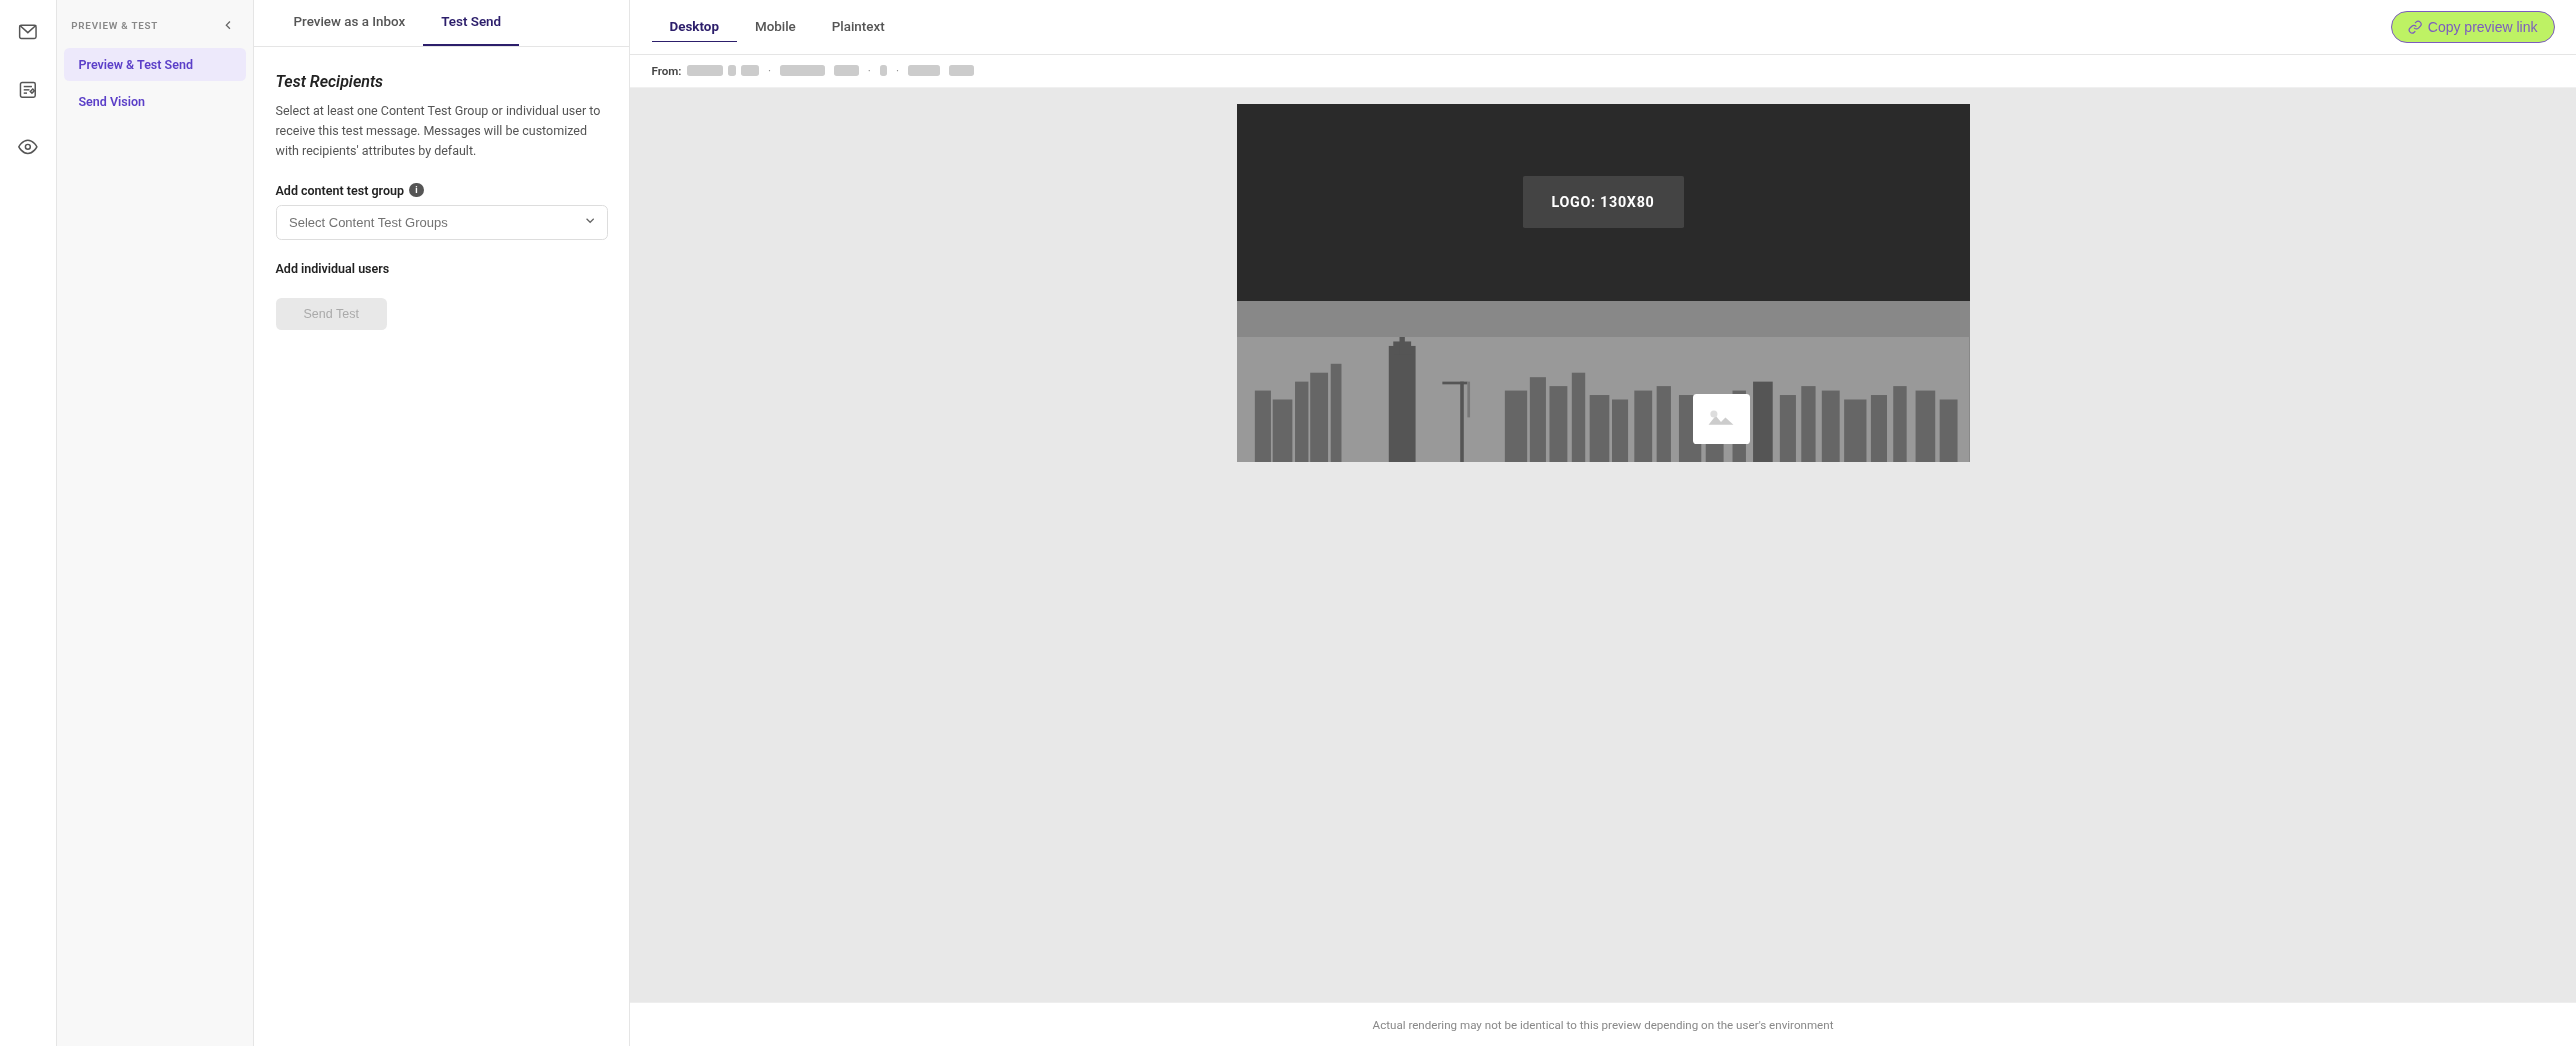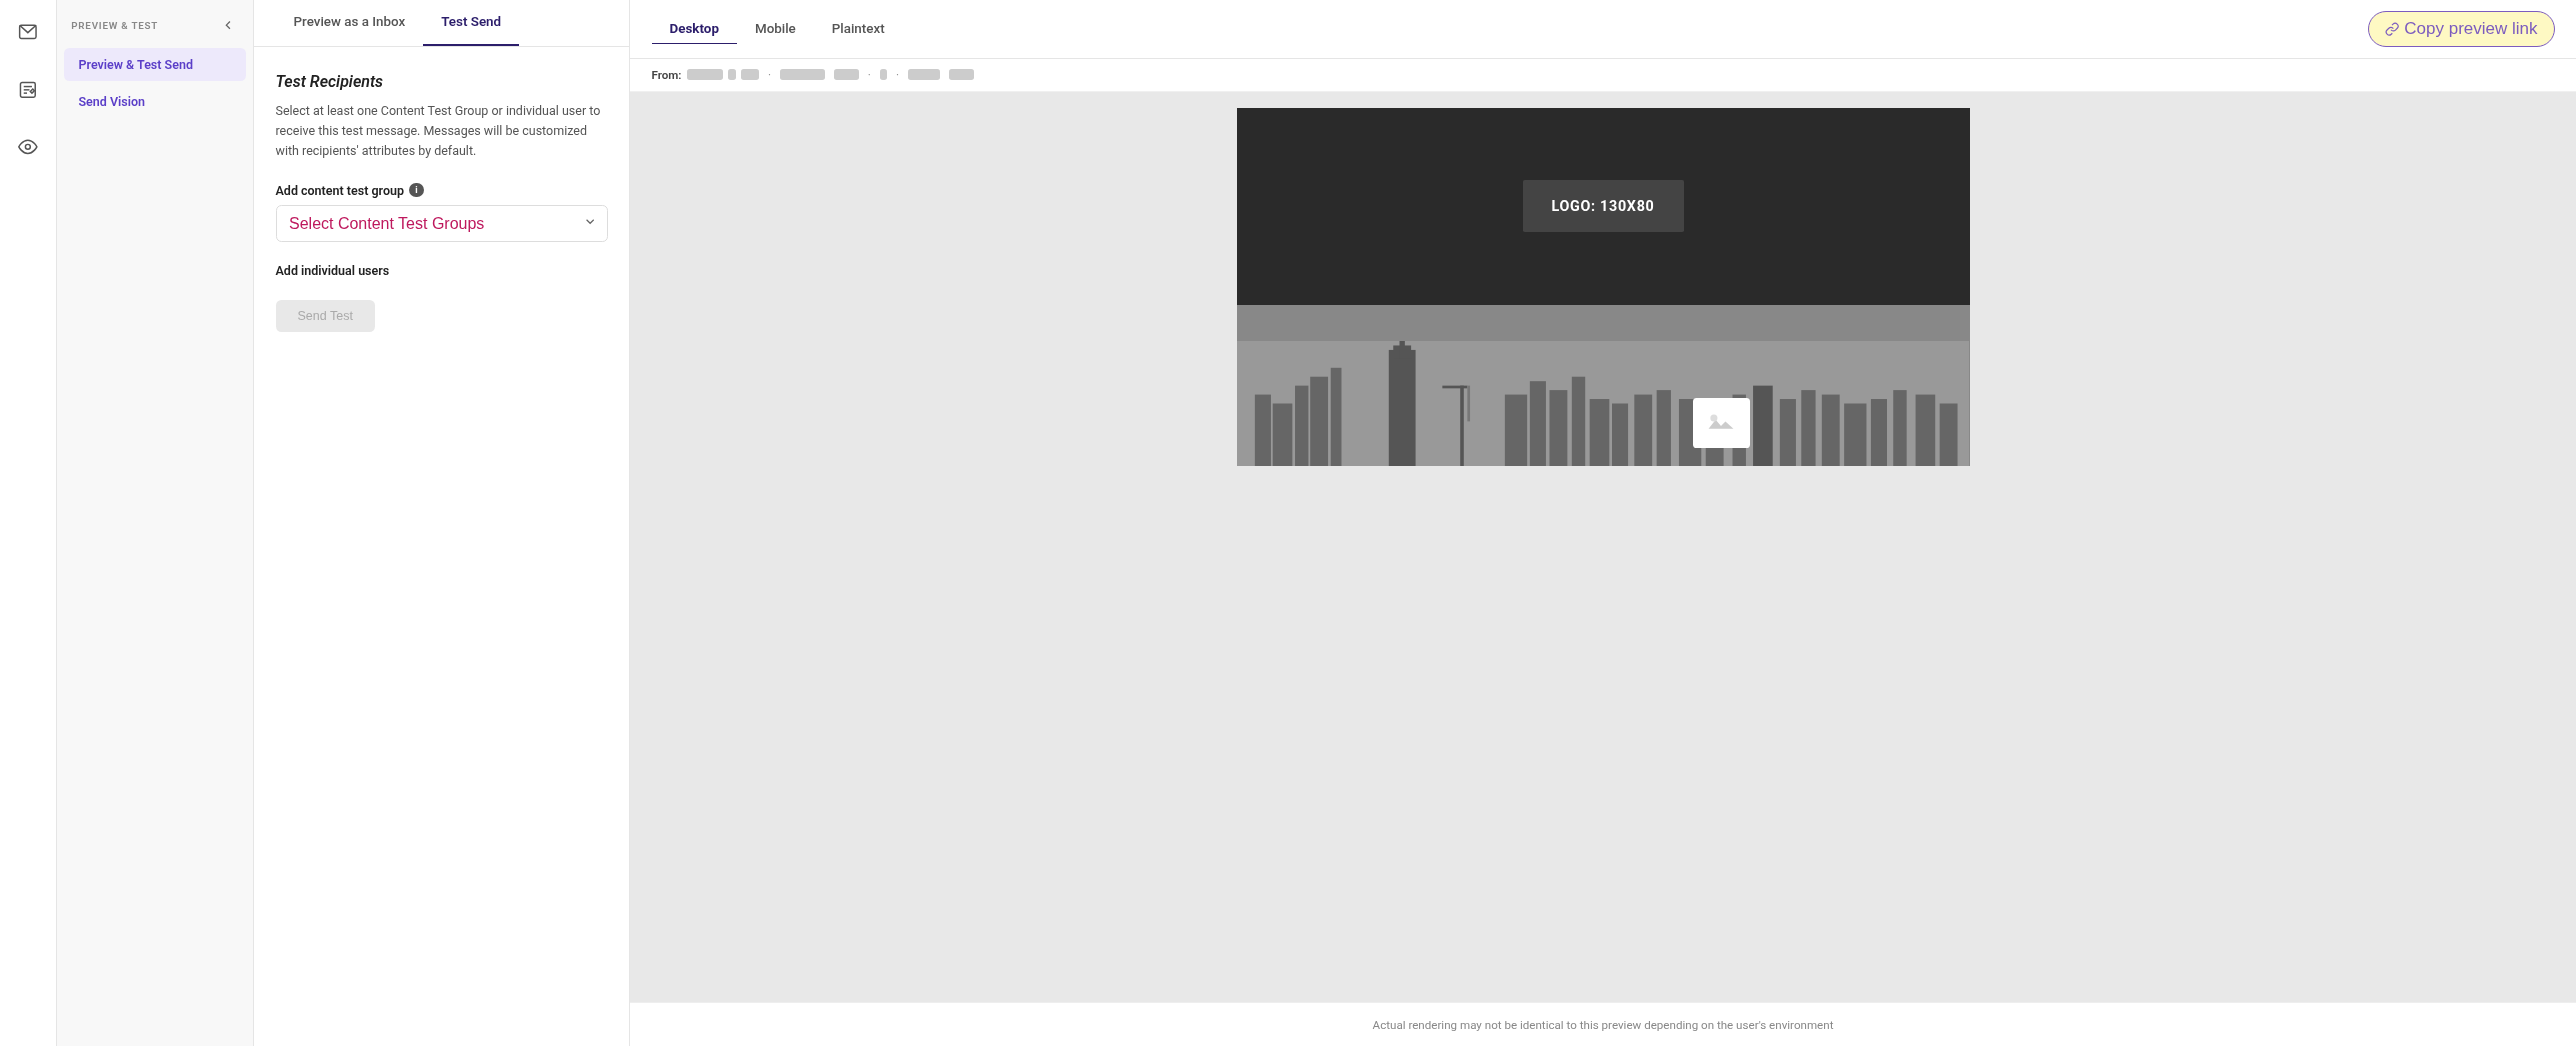--- a/index.html
+++ b/index.html
@@ -163,22 +163,22 @@
       margin-bottom: 21.5px;
     }
     .select-wrapper {
       position: relative;
     }
     .select-field {
       width: 100%;
       padding: 9px 12.5px;
       border: 0.9px solid #ddd;
       border-radius: 5.4px;
-      font-size: 16px;
-      color: #be185d;
+      font-size: 13px;
+      color: #737373;
       background: #fff;
       appearance: none;
       cursor: pointer;
       outline: none;
     }
     .select-chevron {
       position: absolute;
       right: 10.7px;
       top: 50%;
       transform: translateY(-50%);
@@ -189,21 +189,21 @@
       width: 100%;
       padding: 9px 12.5px;
       border: 0.9px solid #ddd;
       border-radius: 5.4px;
       font-size: 12.5px;
       color: #333;
       outline: none;
     }
     .text-input::placeholder { color: #aaa; }
     .send-test-btn {
-      padding: 9px 22px;
+      padding: 9px 28px;
       background: #e8e8e8;
       color: #aaa;
       border: none;
       border-radius: 5.4px;
       font-size: 12.5px;
       font-weight: 500;
       cursor: not-allowed;
     }
 
     
@@ -237,22 +237,22 @@
       color: #2c1e6b;
       border-bottom: 1.8px solid #2c1e6b;
       font-weight: 700;
     }
     .copy-link-btn {
       margin-left: auto;
       padding: 7.2px 16px;
       border: 1.8px solid #7c5cbf;
       border-radius: 18px;
       color: #7c5cbf;
-      background: #fef9c3;
-      font-size: 17px;
+      background: #bef264;
+      font-size: 14px;
       font-weight: 500;
       cursor: pointer;
       display: flex;
       align-items: center;
       gap: 5.4px;
       white-space: nowrap;
     }
 
     .from-bar {
       padding: 9px 21.5px;

